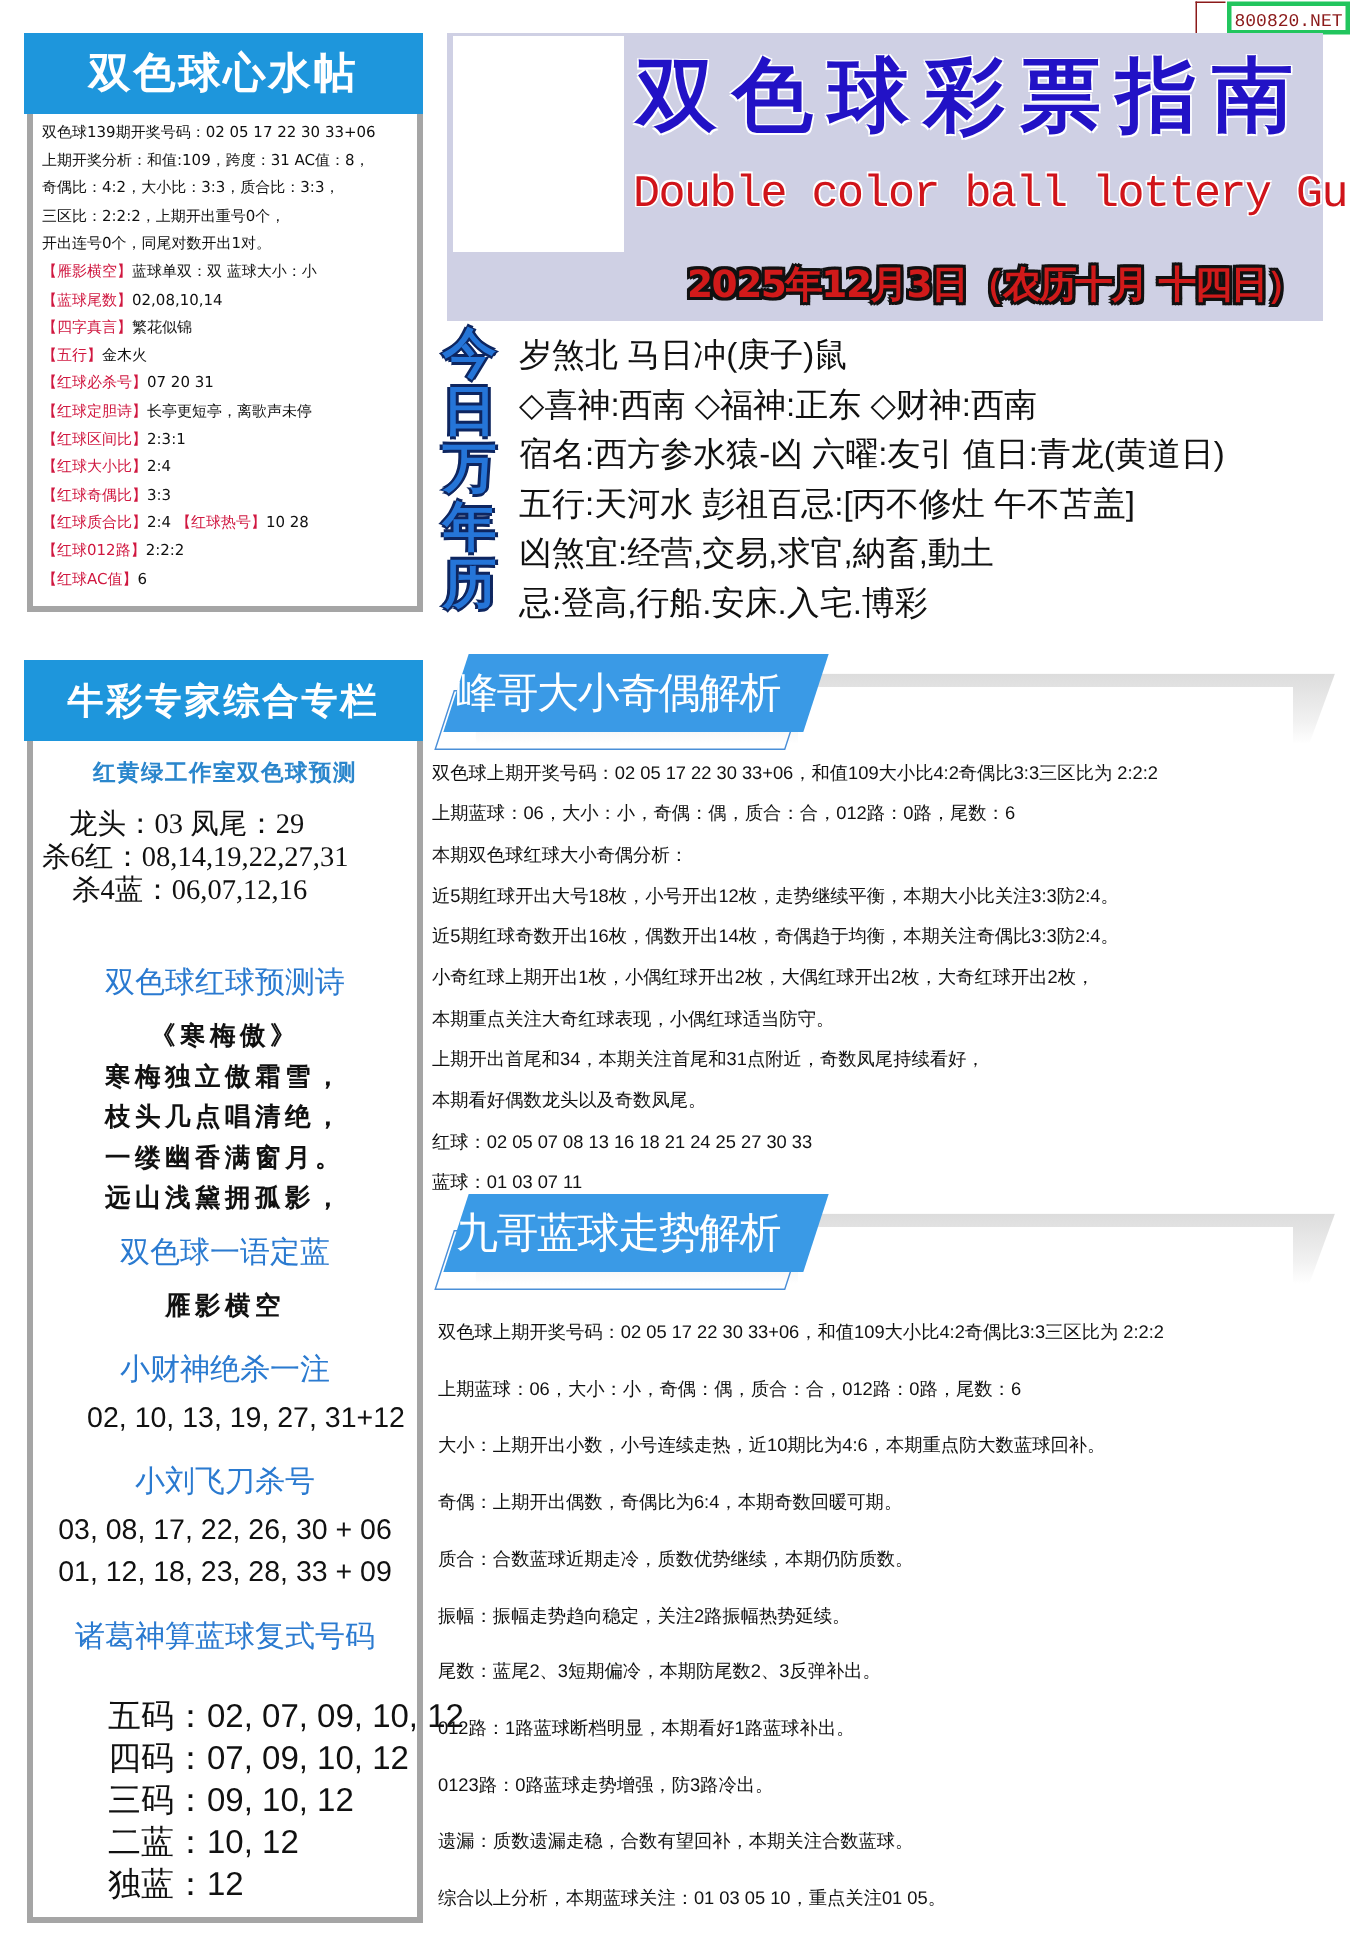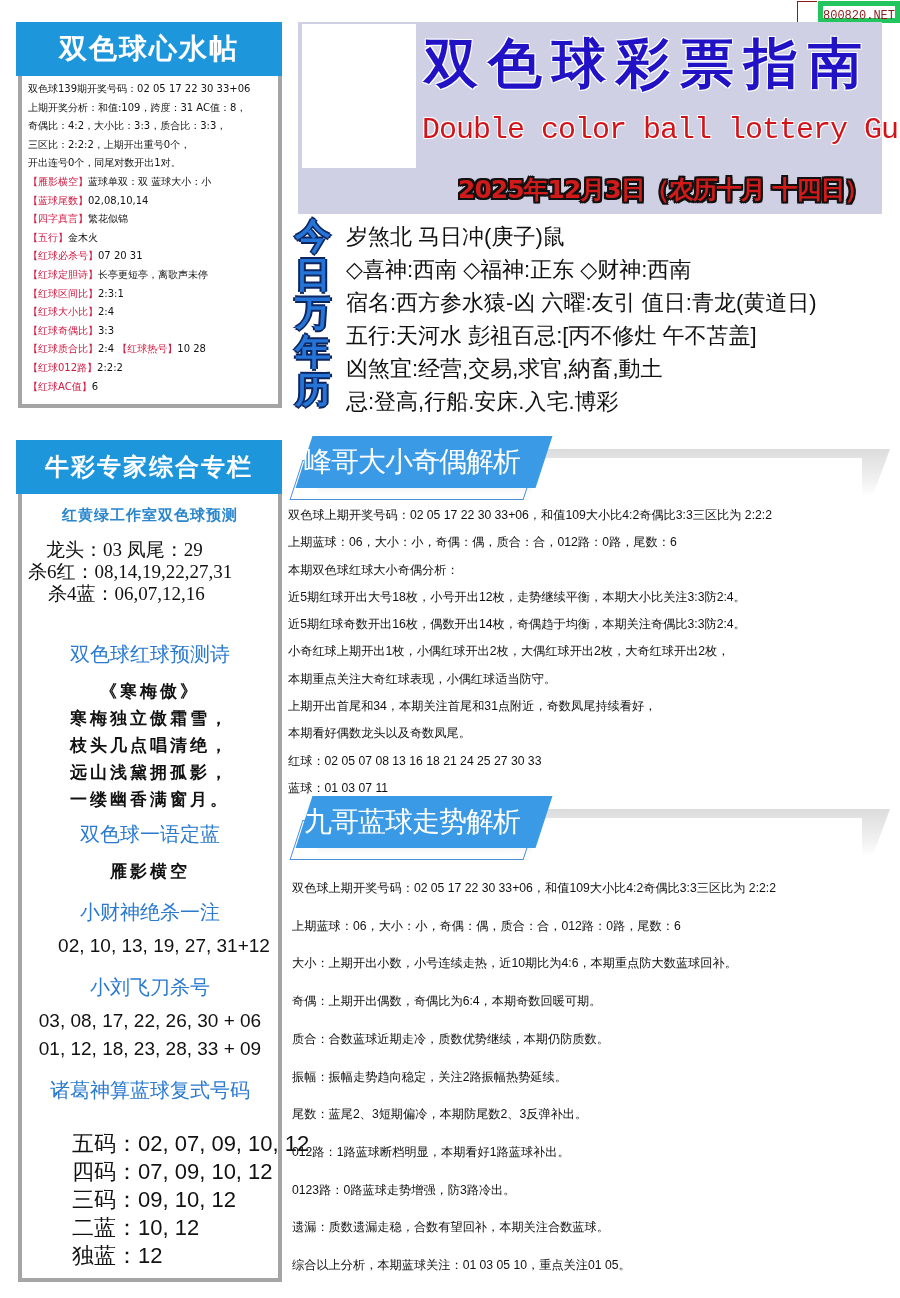--- a/index.html
+++ b/index.html
@@ -1,21 +1,21 @@
 <!DOCTYPE html>
 <html><head>
   <meta charset="utf-8">
   <style>
     * { box-sizing: border-box; margin: 0; padding: 0; }
     html, body { width: 900px; height: 1298px; background: #ffffff; overflow: hidden; }
     body { position: relative; font-family: "DejaVu Sans", sans-serif; color: #111; }
 
     
     .wm-left { position: absolute; left: 797px; top: 1px; width: 20px; height: 22px; border: 1px solid #8b1a1a; border-right: none; }
-    .wm { position: absolute; left: 818px; top: 1px; width: 82px; height: 22px; border: 5px solid #22c55e; background: #fff;
+    .wm { position: absolute; left: 818px; top: 1px; width: 82px; height: 22px; border: 3px solid #22c55e; background: #fff;
           font-family: "Liberation Mono", monospace; font-size: 12px; color: #8b1a1a; line-height: 20px; text-align: center; }
 
     
     .lpanel-head { position: absolute; left: 16px; width: 266px; background: #1e96dc; color: #fff; text-align: center;
                    font-weight: bold; letter-spacing: 2px; }
     .h1 { top: 22px; height: 54px; font-size: 28px; line-height: 54px; font-family: "DejaVu Serif", serif; }
     .h2 { top: 440px; height: 54px; font-size: 24px; line-height: 54px; }
 
     .lbox { position: absolute; left: 18px; width: 264px; background: #fff; border: 4px solid #a5a5a5; border-top: none; }
     .box1 { top: 76px; height: 332px; padding: 4px 6px; }
@@ -102,22 +102,22 @@
 <div class="lbox box2">
   <div class="b2-title">红黄绿工作室双色球预测</div>
   <div class="b2-serif" style="margin-top:14px; padding-left:24px;">龙头：03   凤尾：29</div>
   <div class="b2-serif" style="padding-left:6px;">杀6红：08,14,19,22,27,31</div>
   <div class="b2-serif" style="padding-left:26px;">杀4蓝：06,07,12,16</div>
 
   <div class="b2-sub" style="margin-top:36px;">双色球红球预测诗</div>
   <div class="poem" style="margin-top:10px;">《寒梅傲》</div>
   <div class="poem">寒梅独立傲霜雪，</div>
   <div class="poem">枝头几点唱清绝，</div>
+  <div class="poem">一缕幽香满窗月。</div>
   <div class="poem">远山浅黛拥孤影，</div>
-  <div class="poem">一缕幽香满窗月。</div>
 
   <div class="b2-sub" style="margin-top:8px;">双色球一语定蓝</div>
   <div class="poem" style="margin-top:10px;">雁影横空</div>
 
   <div class="b2-sub" style="margin-top:14px;">小财神绝杀一注</div>
   <div class="nums" style="margin-top:6px;padding-left:28px;">02, 10, 13, 19, 27, 31+12</div>
 
   <div class="b2-sub" style="margin-top:14px;">小刘飞刀杀号</div>
   <div class="nums" style="margin-top:6px;">03, 08, 17, 22, 26, 30  +  06</div>
   <div class="nums">01, 12, 18, 23, 28, 33  +  09</div>

